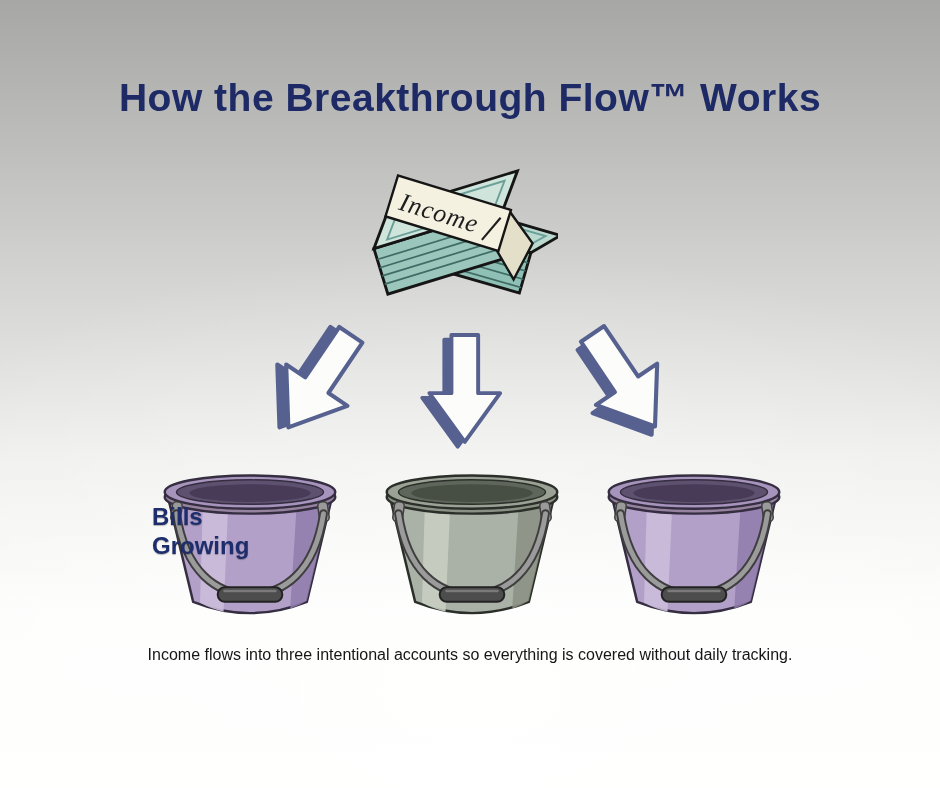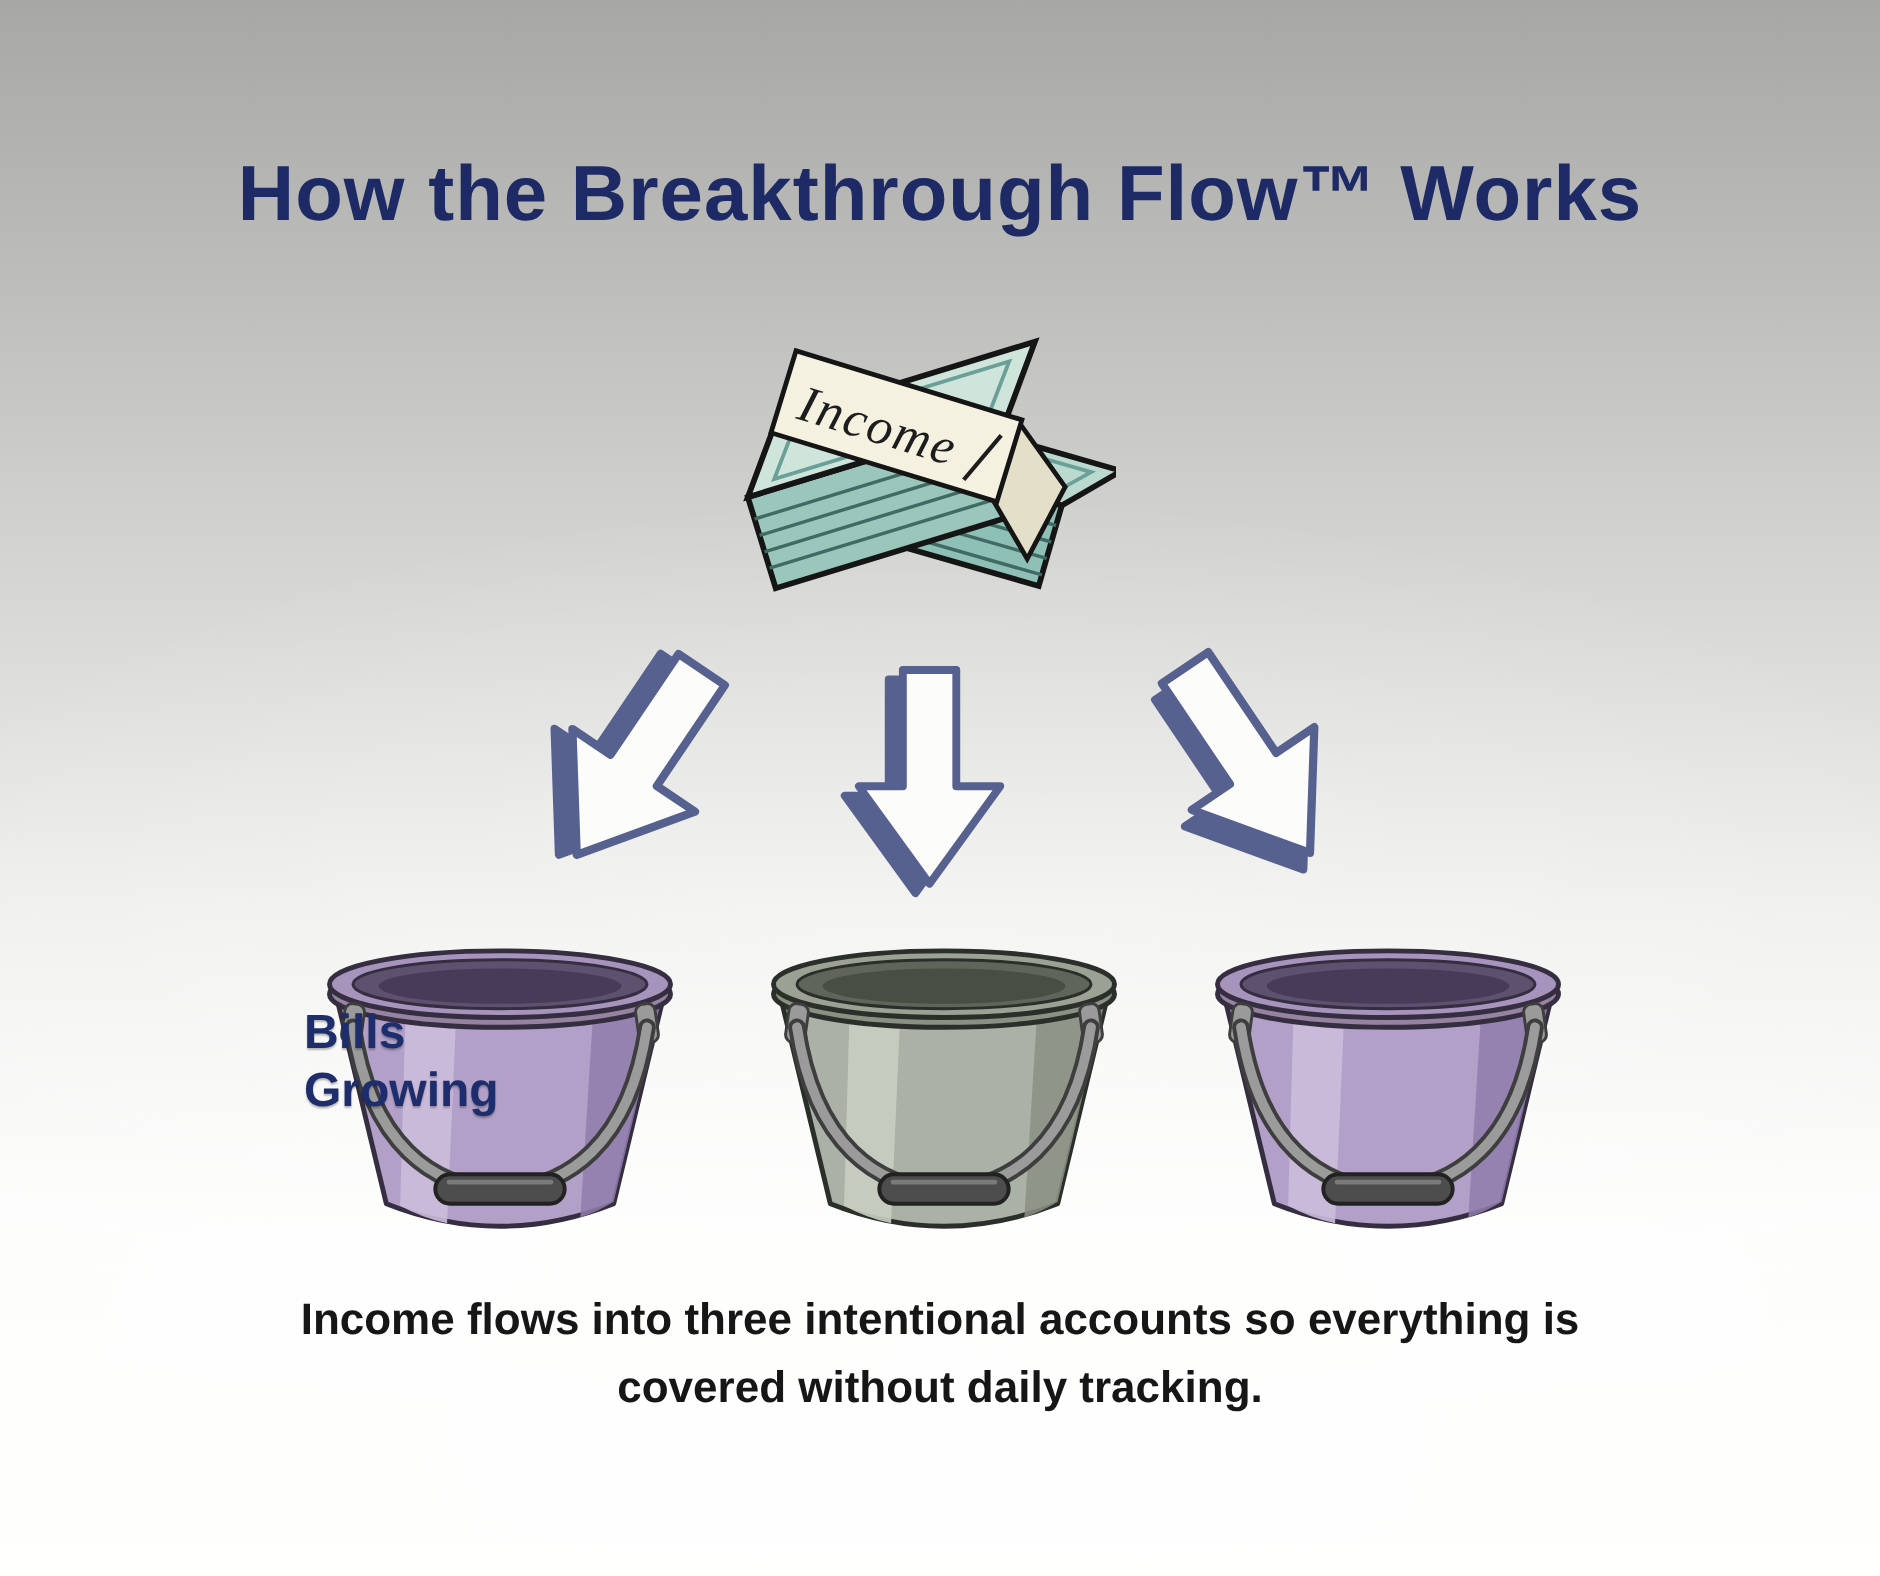--- a/index.html
+++ b/index.html
@@ -38,21 +38,21 @@
     --body:#aab1a6; --light:#c8cec2; --dark:#8b9284;
     --rim:#9ba295; --rimlip:#8a9184; --inner:#5e665b; --inner2:#474e44; --line:#2b2f29;
   }
   .bucket-label{
     position:absolute; left:0; top:36px; width:100%;
     text-align:left; font-size:24px; font-weight:800; line-height:1.22;
     color:#1e2e6d; text-shadow:0 1px 1px rgba(0,0,0,0.28);
   }
   .caption{
     position:absolute; left:110px; top:643px; width:720px;
-    text-align:center; font-size:22px; line-height:1.55; color:#161616;font-weight:bold;
+    text-align:center; font-size:16px; line-height:1.55; color:#161616;
   }
 </style>
 </head>
 <body>
 
 <div class="canvas">
 
   <div class="title">How the Breakthrough Flow™ Works</div>
 
   <div class="money">

